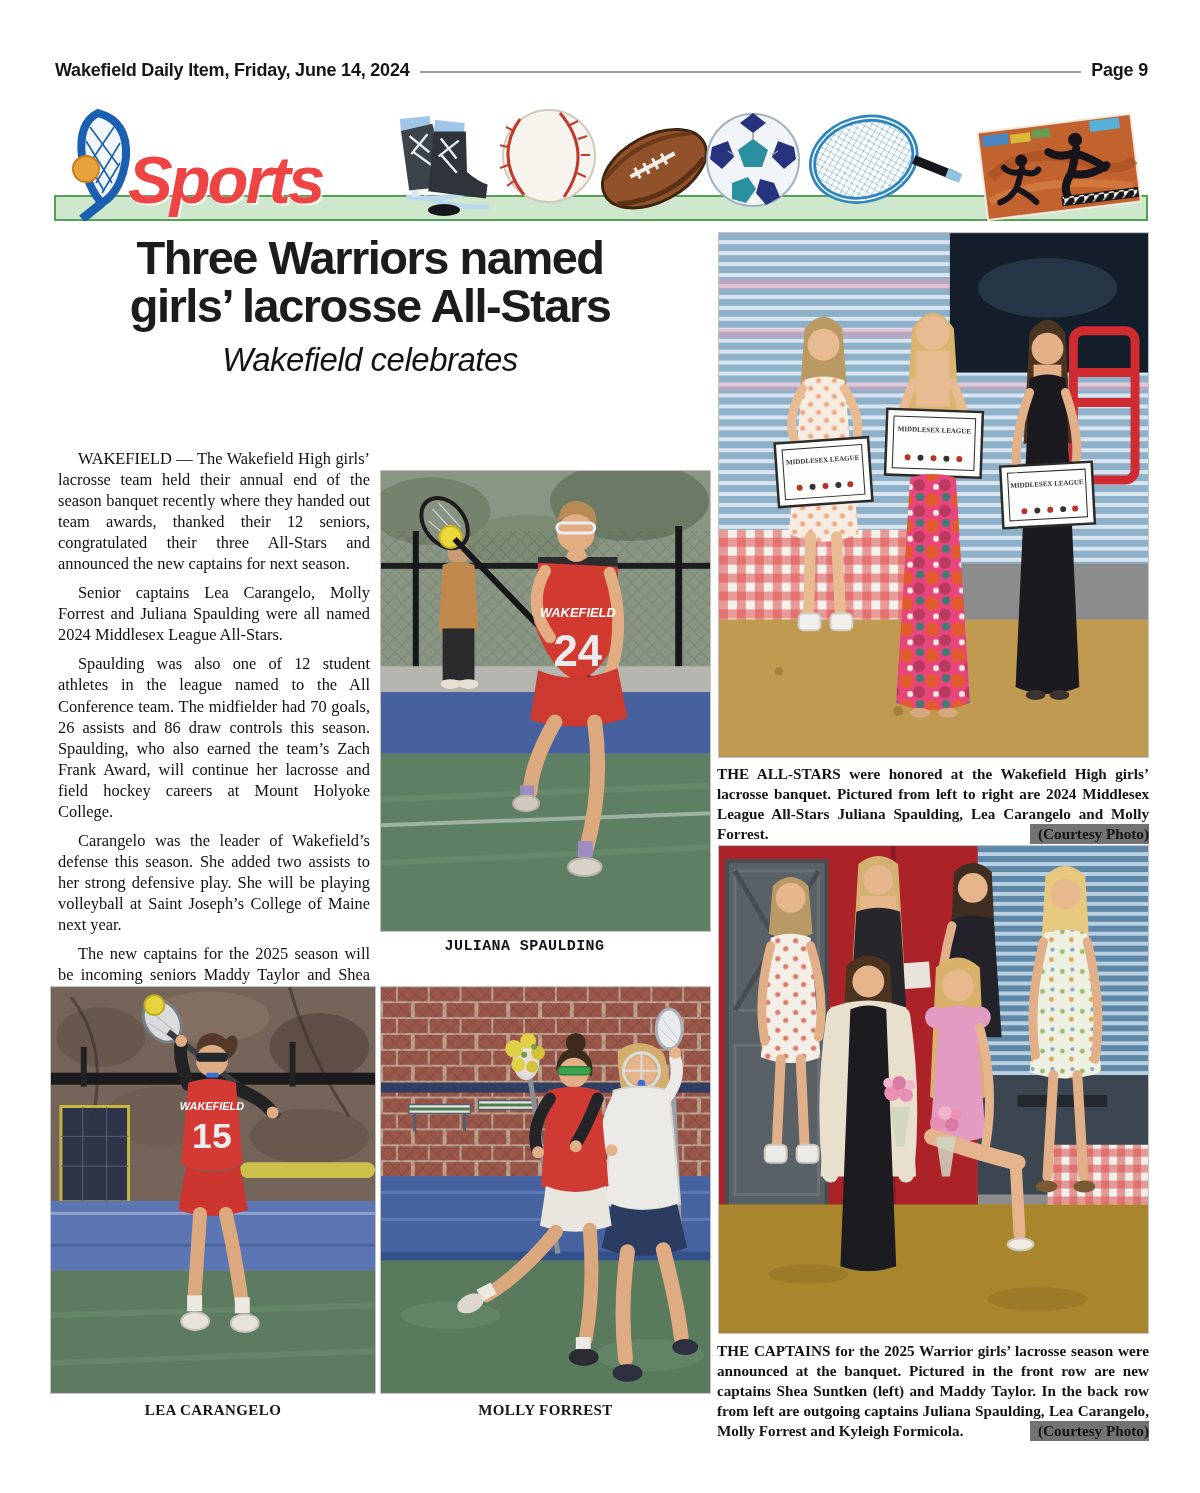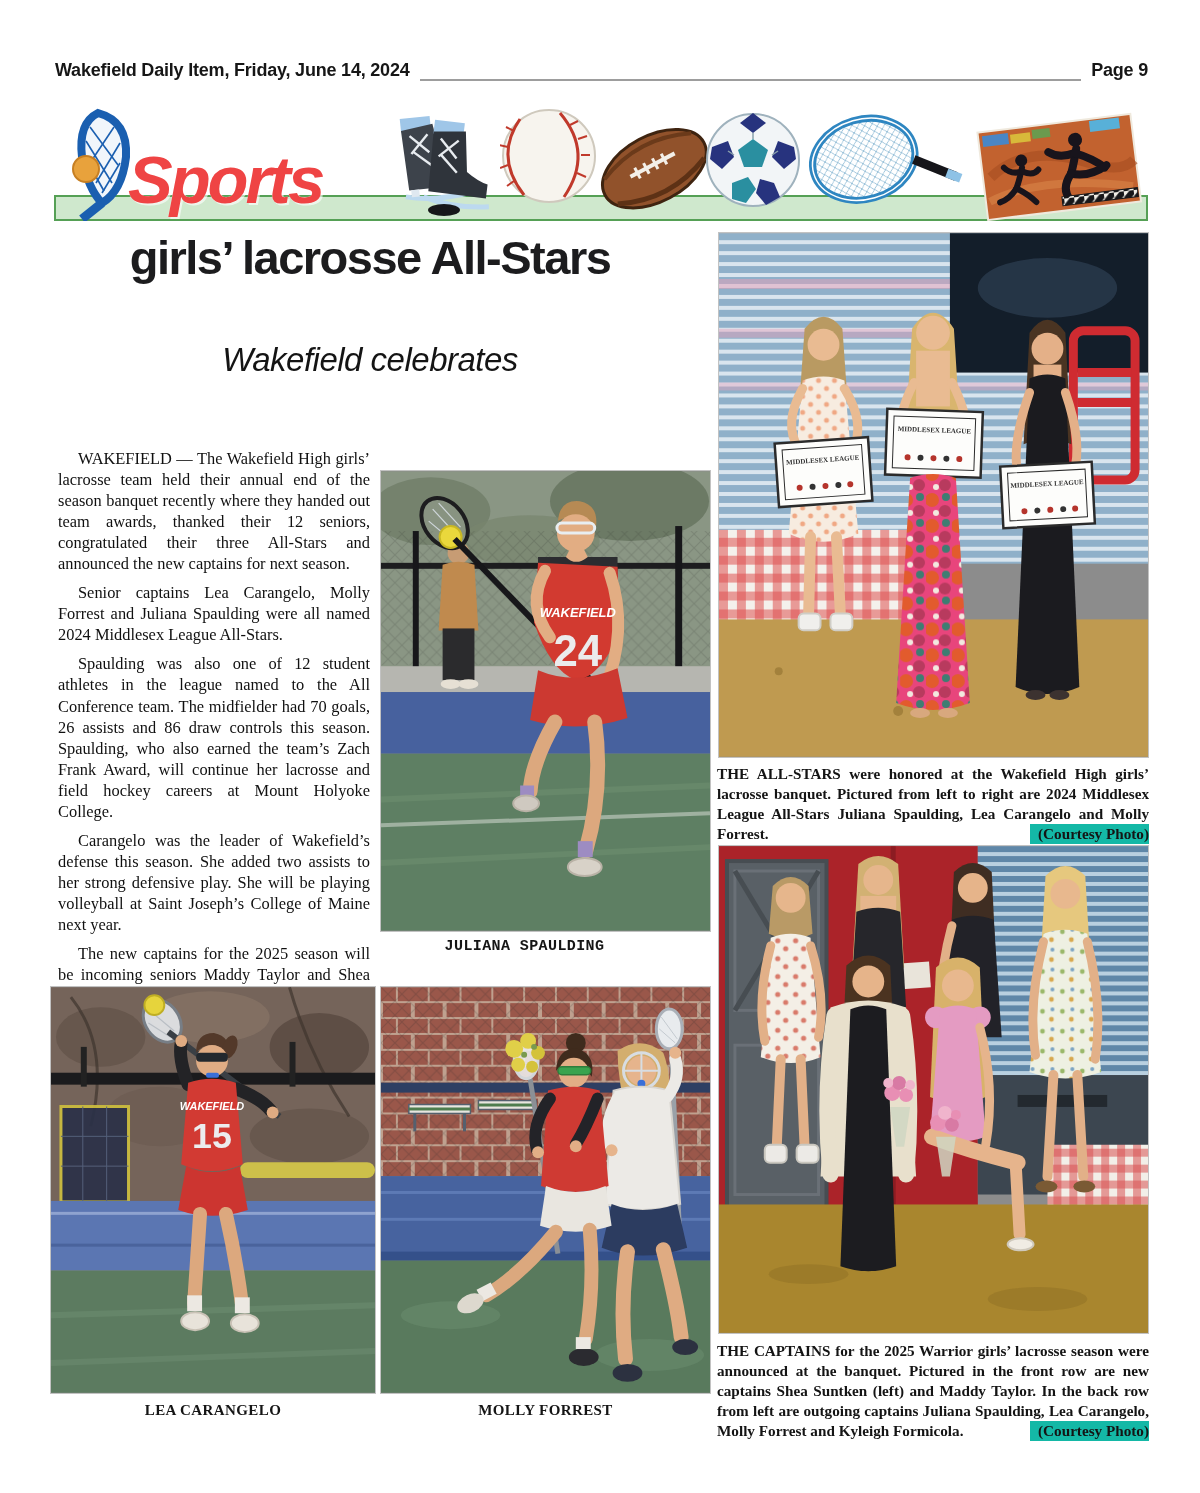--- a/index.html
+++ b/index.html
@@ -1,20 +1,20 @@
 <!DOCTYPE html>
 <html><head>
 <meta charset="utf-8">
 <style>
   html,body{margin:0;padding:0;background:#e9e9e9;}
   .page{position:relative;width:1200px;height:1493px;background:#ffffff;margin:0 auto;
         font-family:"Liberation Serif",serif;color:#111;overflow:hidden;}
 
   
-  .masthead{position:absolute;left:55px;right:52px;top:60px;display:flex;align-items:flex-end;
+  .masthead{position:absolute;left:55px;right:52px;top:60px;display:flex;align-items:center;
             font-family:"Liberation Sans",sans-serif;font-weight:bold;font-size:18px;
             letter-spacing:-0.2px;color:#161616;}
   .mast-rule{flex:1;height:2px;background:#9d9d9d;margin:2px 10px 0 10px;}
 
   
   .banner{position:absolute;left:52px;top:103px;width:1096px;height:118px;}
   .banner-band{position:absolute;left:2px;right:0;bottom:0;height:26px;background:#cfe8cd;
                border:2px solid #55a055;box-sizing:border-box;}
   .banner .b-icon{position:absolute;}
   .sports-title{position:absolute;left:76px;bottom:8px;font-family:"Liberation Sans",sans-serif;
@@ -38,21 +38,21 @@
 
   
   .photo{position:absolute;border:1px solid #c2c2c2;box-sizing:border-box;overflow:hidden;
          background:#8c8c8c;margin:0;}
   .photo svg{display:block;width:100%;height:100%;}
 
   .name-caption{position:absolute;text-align:center;font-weight:bold;font-size:15px;
                 letter-spacing:.4px;color:#151515;}
   .photo-caption{position:absolute;font-weight:bold;font-size:15.2px;line-height:1.32;
                  text-align:justify;color:#141414;}
-  .photo-caption .credit{position:absolute;right:0;bottom:0;background:#14b8a6;padding-left:8px;}
+  .photo-caption .credit{position:absolute;right:0;bottom:0;background:#737373;padding-left:8px;}
 </style>
 </head>
 <body>
 
 <div class="page">
 
   <header class="masthead">
     <span>Wakefield Daily Item, Friday, June 14, 2024</span>
     <span class="mast-rule"></span>
     <span>Page 9</span>
@@ -194,20 +194,21 @@
           <path d="M100,66 Q118,72 136,62"></path>
             <path d="M100,66 Q88,80 96,92"></path>
         </g>
         <circle cx="108" cy="33" r="7" fill="#18141c"></circle>
         <rect x="88" y="88" width="76" height="9" fill="url(#hStripe)" stroke="#17171a" stroke-width="1"></rect>
       </g>
     </svg>
   </div>
 
   <h1 class="headline">
+    <span>Three Warriors named</span>
     <span>girls’ lacrosse All-Stars</span>
   </h1>
   <h2 class="subhead">
     <span>Wakefield celebrates</span>
   </h2>
 
   <div class="article-body">
     <p>WAKEFIELD — The Wakefield High girls’ lacrosse team held their annual end of the season banquet recently where they handed out team awards, thanked their 12 seniors, congratulated their three All-Stars and announced the new captains for next season.</p>
     <p>Senior captains Lea Carangelo, Molly Forrest and Juliana Spaulding were all named 2024 Middlesex League All-Stars.</p>
     <p>Spaulding was also one of 12 student athletes in the league named to the All Conference team. The midfielder had 70 goals, 26 assists and 86 draw controls this season. Spaulding, who also earned the team’s Zach Frank Award, will continue her lacrosse and field hockey careers at Mount Holyoke College.</p>

